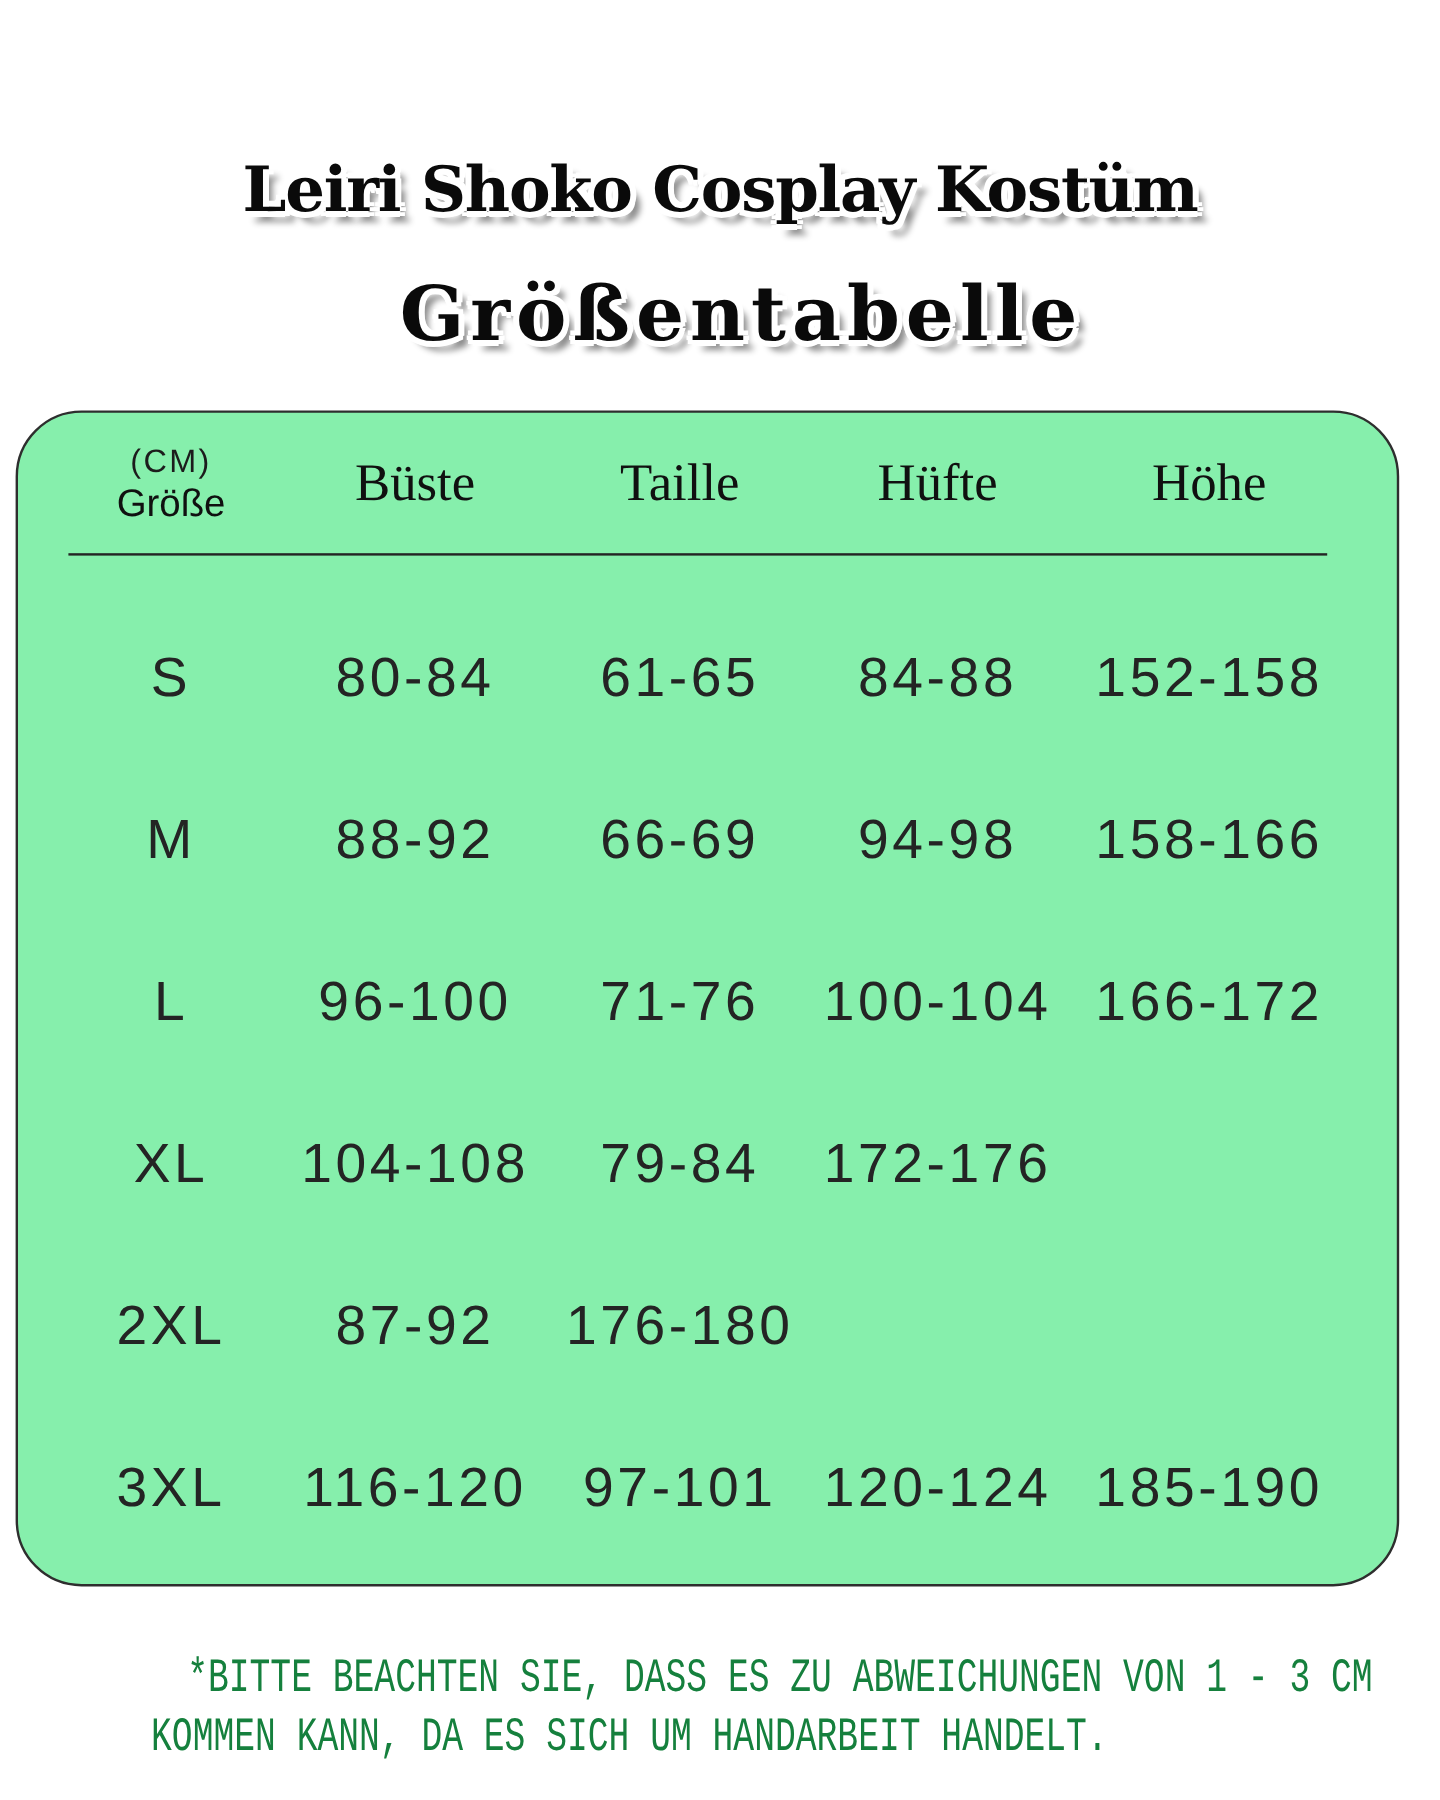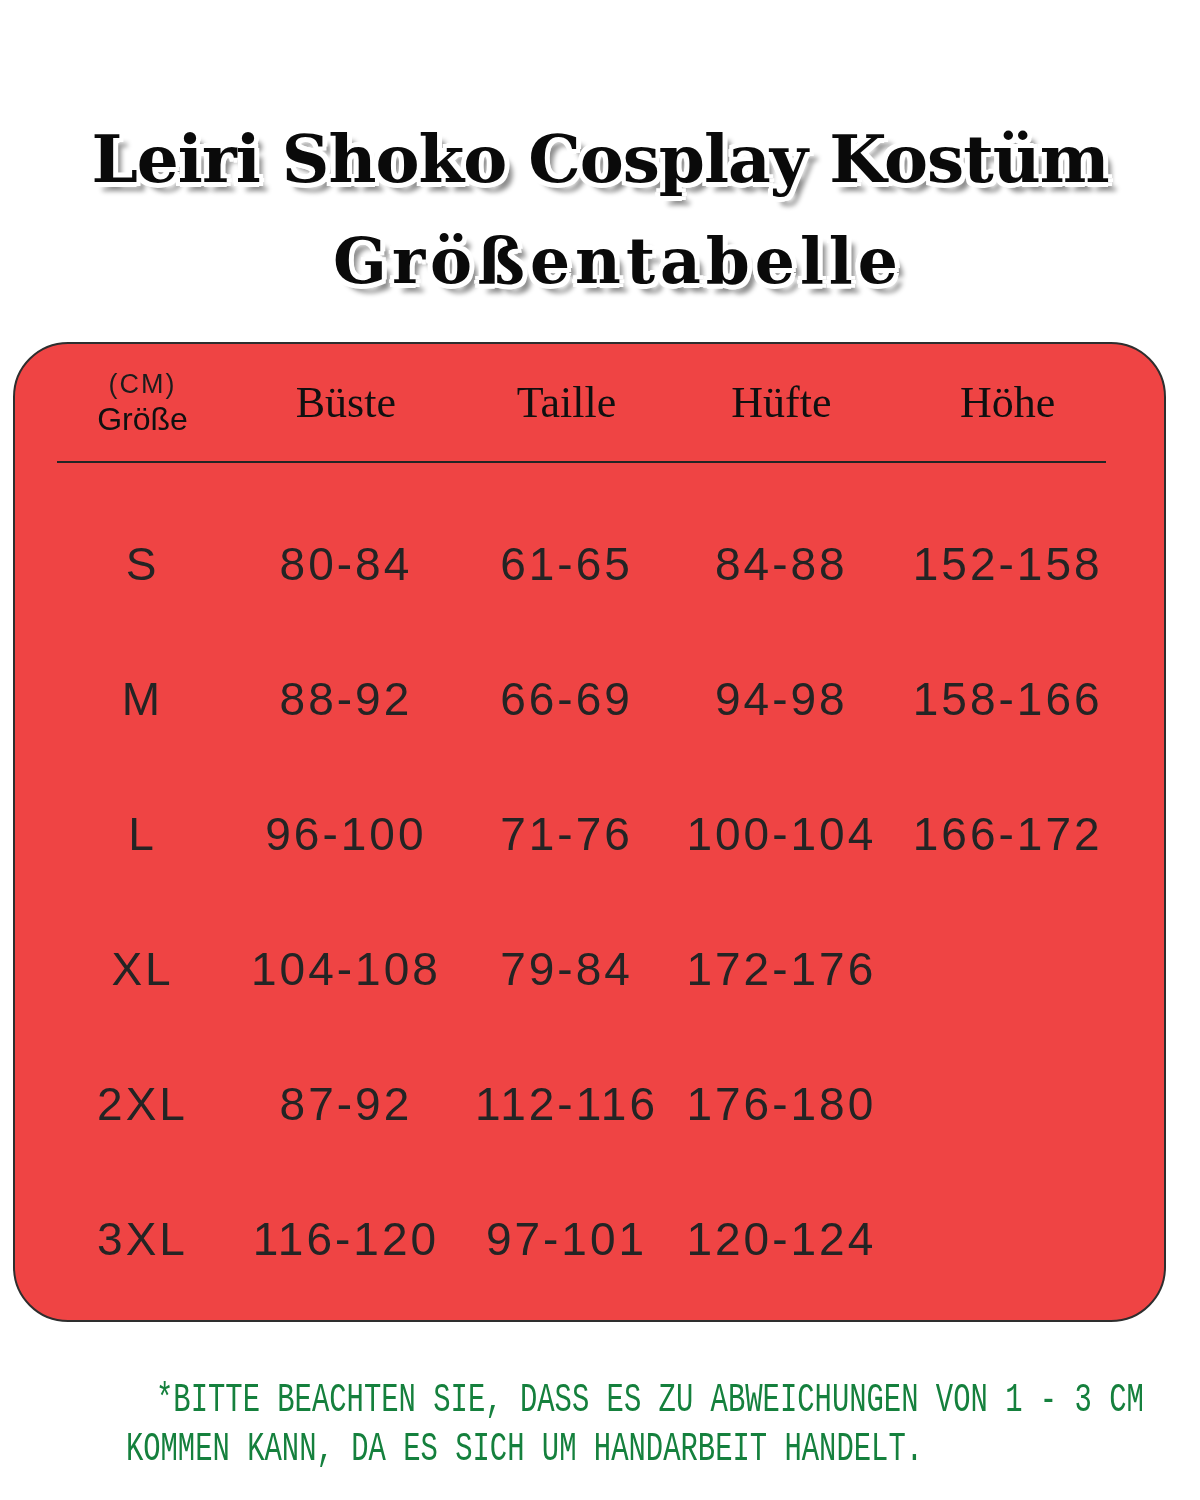--- a/index.html
+++ b/index.html
@@ -28,21 +28,21 @@
   }
   .title-line {
     text-shadow:
       -5px 0 0 #ffffff, 5px 0 0 #ffffff,
       0 -5px 0 #ffffff, 0 5px 0 #ffffff,
       -4px -4px 0 #ffffff, 4px -4px 0 #ffffff,
       -4px 4px 0 #ffffff, 4px 4px 0 #ffffff,
       8px 9px 5px rgba(0,0,0,0.45);
   }
   .title-line1 {
-    font-size: 66px;
+    font-size: 52px;
     letter-spacing: -1px;
     line-height: 98px;
   }
   .title-line2 {
     font-size: 63px;
     letter-spacing: 5px;
     line-height: 98px;
     margin-top: 4px;
     padding-left: 36px;
   }
@@ -50,21 +50,21 @@
   
   .chart-box {
     position: absolute;
     left: 13px;
     top: 342px;
     width: 1153px;
     height: 980px;
     border: 2px solid #2e2e2e;
     border-radius: 55px;
     box-sizing: border-box;
-    background: #ef4444;
+    background: #86efac;
   }
 
   .grid {
     display: grid;
     grid-template-columns: 22.2% 13.2% 25.2% 12.2% 27.2%;
     align-items: center;
     justify-items: center;
   }
 
   .header-row { height: 117px; }
@@ -187,29 +187,29 @@
     <div class="grid data-row">
       <div class="cell">XL</div>
       <div class="cell">104-108</div>
       <div class="cell">79-84</div>
       <div class="cell">172-176</div>
     </div>
 
     <div class="grid data-row">
       <div class="cell">2XL</div>
       <div class="cell">87-92</div>
-      <div class="cell">112-116</div>
       <div class="cell">176-180</div>
     </div>
 
     <div class="grid data-row">
       <div class="cell">3XL</div>
       <div class="cell">116-120</div>
       <div class="cell">97-101</div>
       <div class="cell">120-124</div>
+      <div class="cell">185-190</div>
     </div>
 
   </div>
 </div>
 
 <div class="footnote">
   <span class="footnote-line"><span>*BITTE BEACHTEN SIE, DASS ES ZU ABWEICHUNGEN VON 1 - 3 CM</span></span>
   <span class="footnote-line"><span>KOMMEN KANN, DA ES SICH UM HANDARBEIT HANDELT.</span></span>
 </div>
 

